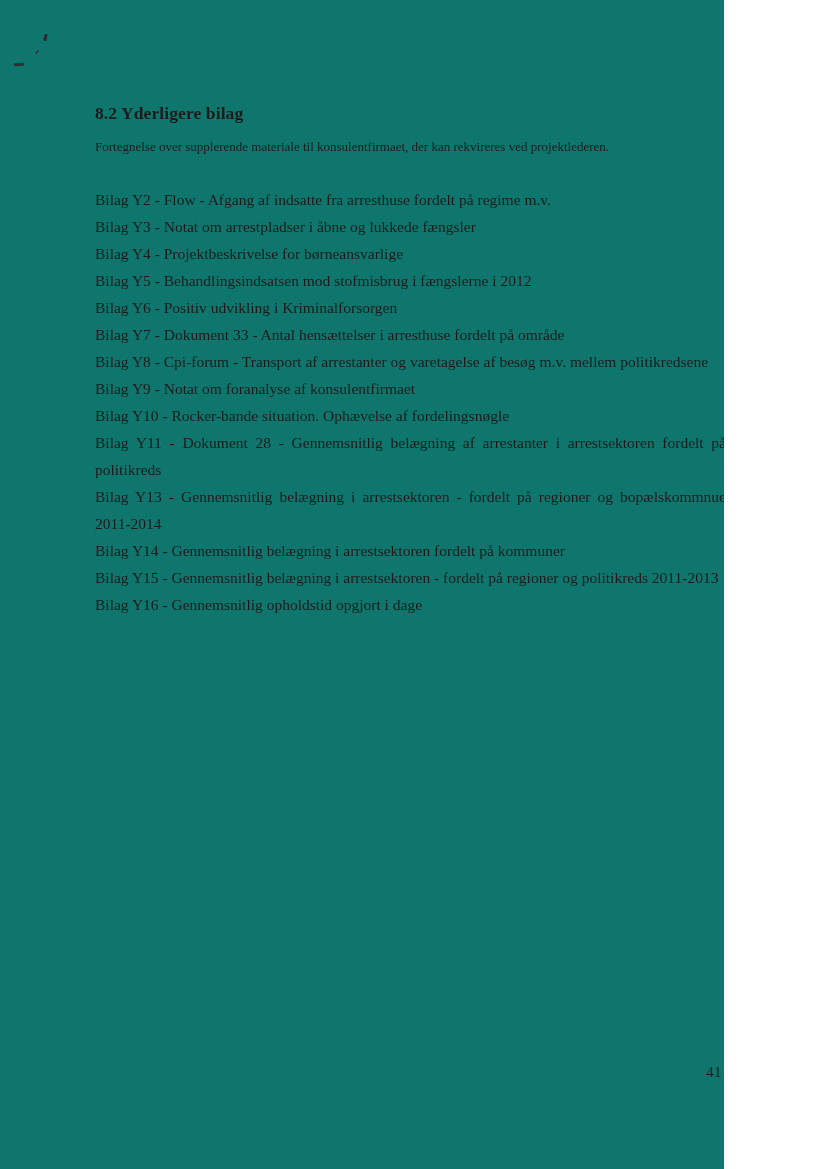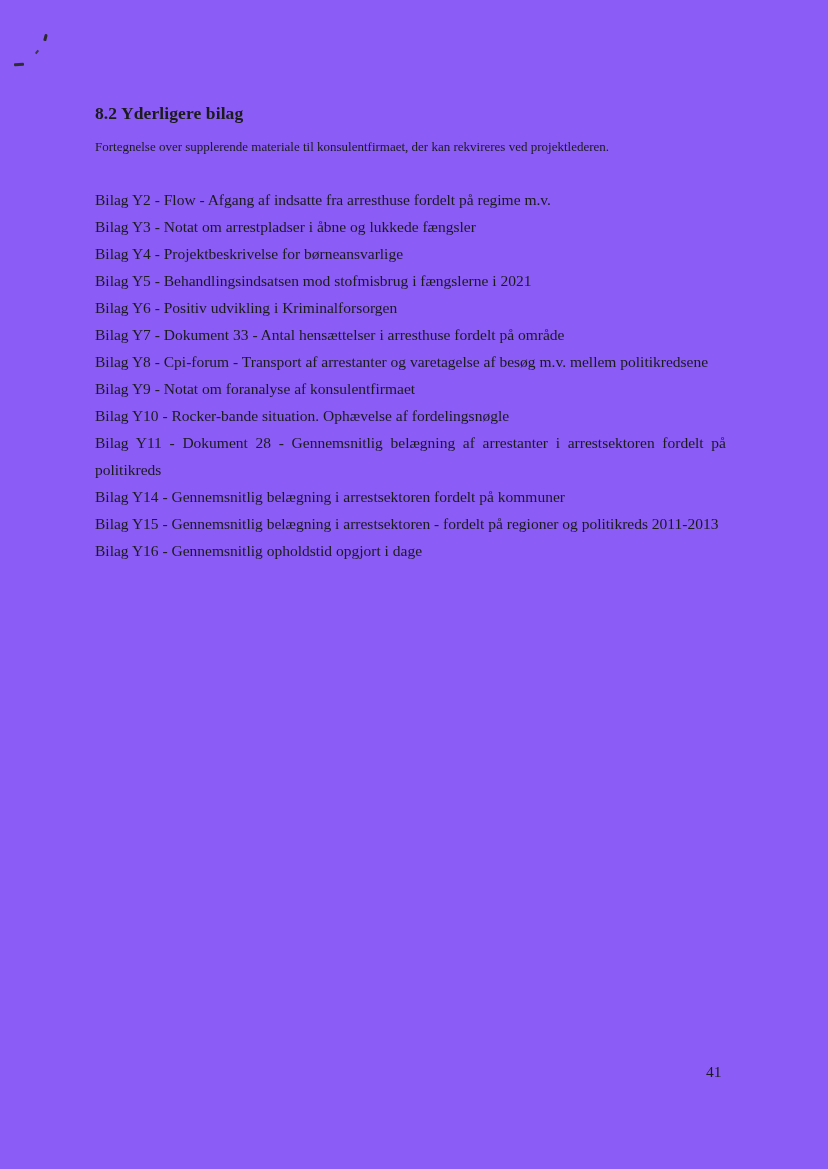--- a/index.html
+++ b/index.html
@@ -2,23 +2,23 @@
 <html><head>
 <meta charset="utf-8">
 <style>
   html, body {
     margin: 0;
     padding: 0;
     background: #ffffff;
   }
   .page {
     position: relative;
-    width: 828px;
+    width: 724px;
     height: 1169px;
-    background: #8b5cf6;
+    background: #0f766e;
     font-family: "Liberation Serif", "DejaVu Serif", serif;
     color: #1b1b1b;
     overflow: hidden;
   }
   .scan-mark-1 {
     position: absolute;
     left: 44px;
     top: 34px;
     width: 3px;
     height: 7px;
@@ -88,27 +88,28 @@
   <div class="scan-mark-3"></div>
 
   <div class="content">
     <h1 class="heading">8.2 Yderligere bilag</h1>
     <p class="intro">Fortegnelse over supplerende materiale til konsulentfirmaet, der kan rekvireres ved projektlederen.</p>
 
     <div class="bilag-list">
       <p class="bilag-item">Bilag Y2 - Flow - Afgang af indsatte fra arresthuse fordelt på regime m.v.</p>
       <p class="bilag-item">Bilag Y3 - Notat om arrestpladser i åbne og lukkede fængsler</p>
       <p class="bilag-item">Bilag Y4 - Projektbeskrivelse for børneansvarlige</p>
-      <p class="bilag-item">Bilag Y5 - Behandlingsindsatsen mod stofmisbrug i fængslerne i 2021</p>
+      <p class="bilag-item">Bilag Y5 - Behandlingsindsatsen mod stofmisbrug i fængslerne i 2012</p>
       <p class="bilag-item">Bilag Y6 - Positiv udvikling i Kriminalforsorgen</p>
       <p class="bilag-item">Bilag Y7 - Dokument 33 - Antal hensættelser i arresthuse fordelt på område</p>
       <p class="bilag-item">Bilag Y8 - Cpi-forum - Transport af arrestanter og varetagelse af besøg m.v. mellem politikredsene</p>
       <p class="bilag-item">Bilag Y9 - Notat om foranalyse af konsulentfirmaet</p>
       <p class="bilag-item">Bilag Y10 - Rocker-bande situation. Ophævelse af fordelingsnøgle</p>
       <p class="bilag-item">Bilag Y11 - Dokument 28 - Gennemsnitlig belægning af arrestanter i arrestsektoren fordelt på politikreds</p>
+      <p class="bilag-item">Bilag Y13 - Gennemsnitlig belægning i arrestsektoren - fordelt på regioner og bopælskommnue 2011-2014</p>
       <p class="bilag-item">Bilag Y14 - Gennemsnitlig belægning i arrestsektoren fordelt på kommuner</p>
       <p class="bilag-item">Bilag Y15 - Gennemsnitlig belægning i arrestsektoren - fordelt på regioner og politikreds 2011-2013</p>
       <p class="bilag-item">Bilag Y16 - Gennemsnitlig opholdstid opgjort i dage</p>
     </div>
   </div>
 
   <div class="page-number">41</div>
 
 </div>
 

